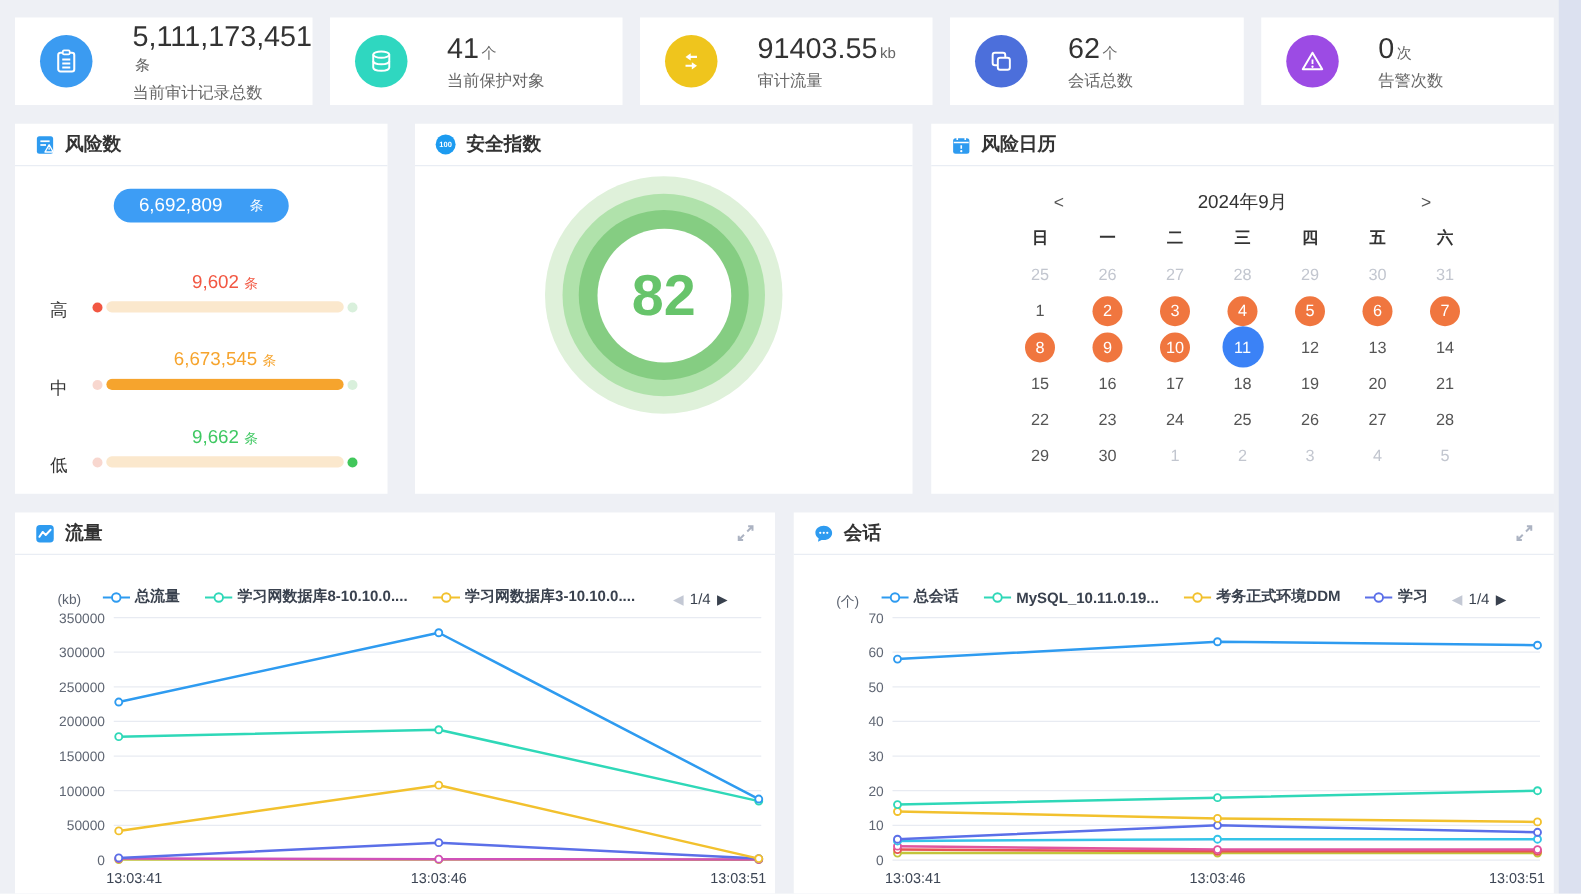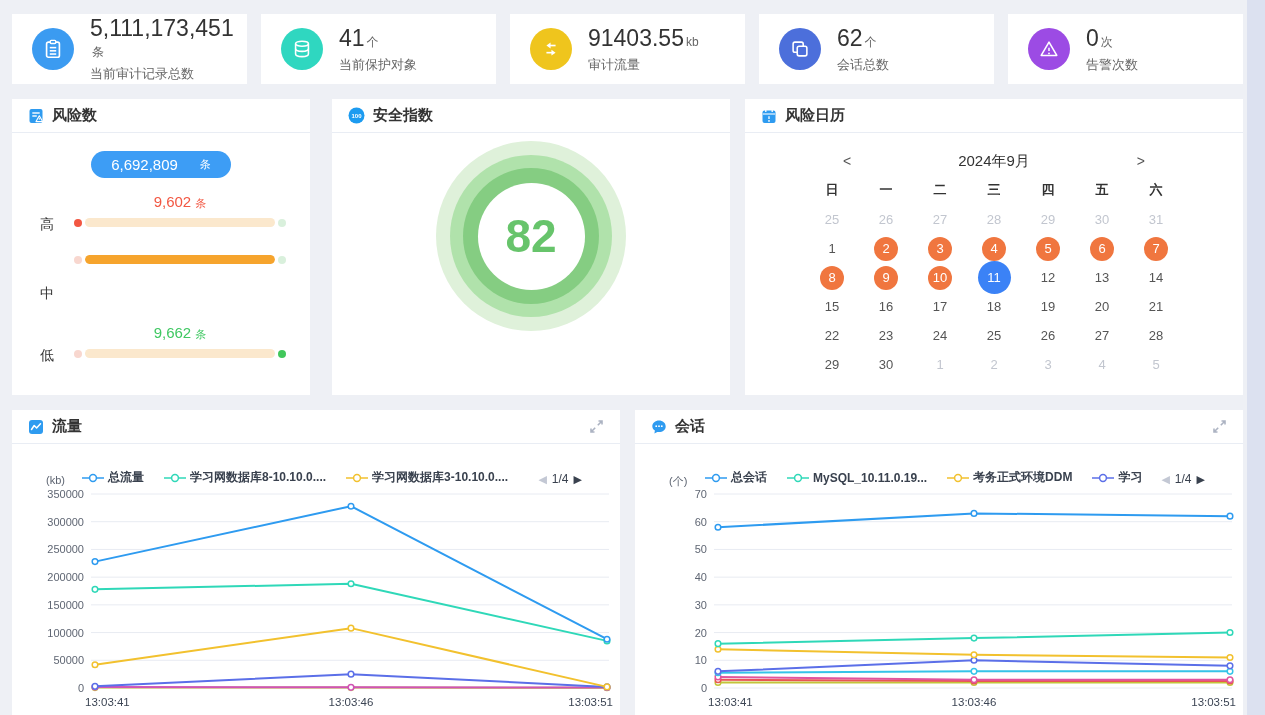--- a/index.html
+++ b/index.html
@@ -3,21 +3,21 @@
 <meta charset="utf-8">
 <style>
   * { margin:0; padding:0; box-sizing:border-box; }
   html,body { width:1265px; height:715px; }
   body { font-family:"Liberation Sans","DejaVu Sans",sans-serif; }
   .app { position:relative; width:1265px; height:715px; background:#eef0f5; overflow:hidden; }
   .right-strip { position:absolute; right:0; top:0; width:18px; height:715px; background:#dce1f0; }
 
   
   .stats-row { position:absolute; left:12px; top:14px; width:1231px; height:70px; display:flex; gap:14px; }
-  .stat-card { flex:1; background:#fff; display:flex; align-items:center; padding-left:20px; gap:16px; }
+  .stat-card { flex:1; background:#fff; display:flex; align-items:center; padding-left:20px; gap:32px; }
   .stat-icon { width:42px; height:42px; border-radius:50%; flex:none; display:flex; align-items:center; justify-content:center; }
   .stat-value { font-size:23px; color:#333; }
   .stat-unit { font-size:12px; color:#666; margin-left:2px; }
   .stat-label { font-size:13px; color:#666; margin-top:4px; }
 
   
   .panel { position:absolute; background:#fff; }
   .panel-header { height:34px; display:flex; align-items:center; gap:8px; padding:0 16px; border-bottom:1px solid #e9edf4; }
   .panel-title { font-size:15px; font-weight:bold; color:#333; }
   .expand { margin-left:auto; cursor:pointer; display:flex; }
@@ -25,21 +25,21 @@
   .panel-risk  { left:12px;  top:99px; width:298px; height:296px; }
   .panel-score { left:332px; top:99px; width:398px; height:296px; }
   .panel-cal   { left:745px; top:99px; width:498px; height:296px; }
   .panel-chart-0 { left:12px;  top:410px; width:608px; height:305px; }
   .panel-chart-1 { left:635px; top:410px; width:608px; height:305px; }
 
   
   .risk-badge { margin:18px auto 0; width:140px; height:27px; border-radius:14px; color:#fff;
                 display:flex; align-items:center; justify-content:center; gap:22px; font-size:15px; }
   .risk-badge .u { font-size:11px; }
-  .risk-rows { margin-top:8px; padding-right:24px; }
+  .risk-rows { margin-top:32px; padding-right:24px; }
   .risk-row { position:relative; height:62px; padding-left:62px; }
   .risk-num { text-align:center; font-size:15px; padding-top:7px; }
   .risk-num .u { font-size:11px; }
   .risk-bar { display:flex; align-items:center; gap:3px; margin-top:7px; }
   .dot { width:8px; height:8px; border-radius:50%; flex:none; }
   .track { flex:1; height:9px; border-radius:5px; position:relative; overflow:hidden; }
   .fill { position:absolute; left:0; top:0; height:100%; border-radius:5px; }
   .risk-label { position:absolute; left:28px; top:30px; font-size:14px; color:#333; }
 
   
@@ -177,20 +177,21 @@
           <div class="risk-bar">
             <span class="dot" style="background:#F25742"></span>
             <span class="track" style="background:#FBE8CD">
               <span class="fill" style="width:0%;background:#F25742"></span>
             </span>
             <span class="dot" style="background:#D9F0DC"></span>
           </div>
           <span class="risk-label">高</span>
         </div>
         <div class="risk-row">
+          <div class="risk-num" style="color:#F6A42D">6,673,545 <span class="u">条</span></div>
           <div class="risk-bar">
             <span class="dot" style="background:#F8D7CF"></span>
             <span class="track" style="background:#FBE8CD">
               <span class="fill" style="width:100%;background:#F6A42D"></span>
             </span>
             <span class="dot" style="background:#D9F0DC"></span>
           </div>
           <span class="risk-label">中</span>
         </div>
         <div class="risk-row">

